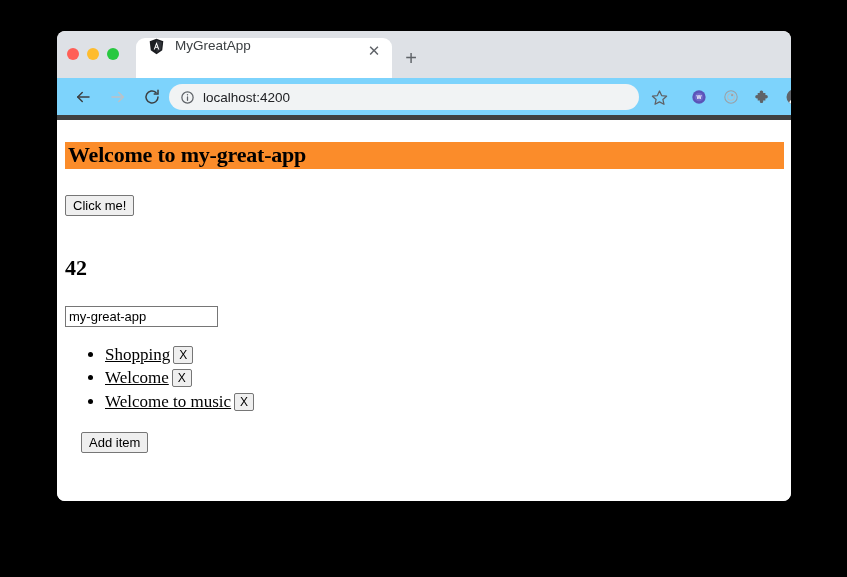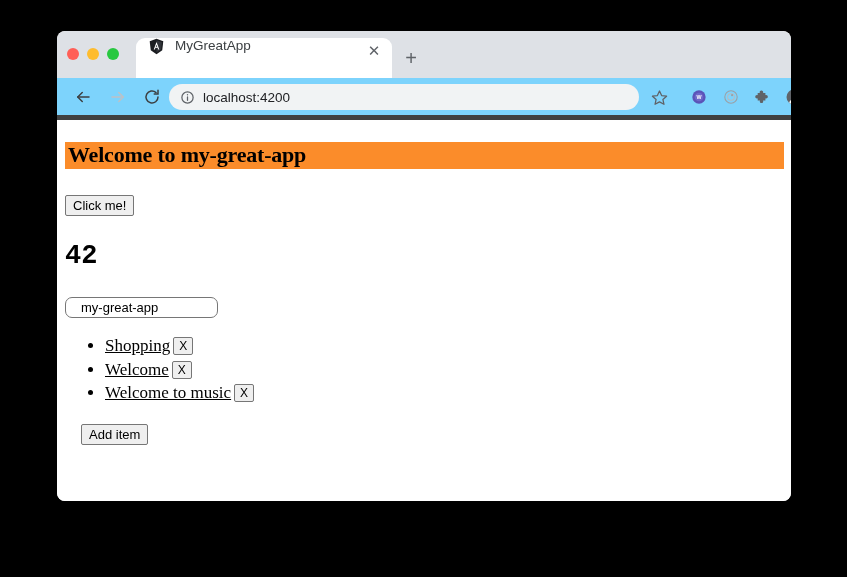--- a/index.html
+++ b/index.html
@@ -214,41 +214,41 @@
     line-height: normal;
   }
 
   #click-me-button {
     display: block;
     margin-top: 26px;
     margin-left: 0;
   }
 
   #counter-value {
-    font-family: Liberation Mono, monospace;
-    font-size: 27px;
+    font-family: Liberation Serif, serif;
+    font-size: 22px;
     font-weight: bold;
     color: #000000;
-    margin: 26px 0 0 0;
+    margin: 40px 0 0 0;
     line-height: 1.1;
   }
 
   #name-input {
     display: block;
     margin-top: 26px;
     width: 153px;
     height: 21px;
     box-sizing: border-box;
     font-family: "Liberation Sans", sans-serif;
     font-size: 13px;
     color: #000000;
-    padding: 1px 15px;
+    padding: 1px 3px;
     border: 1px solid #767676;
     background: #ffffff;
-    border-radius: 7px;
+    border-radius: 0;
   }
 
   #todo-list {
     margin: 17px 0 0 0;
     padding-left: 40px;
     list-style-type: disc;
   }
   #todo-list li {
     font-family: "Liberation Serif", serif;
     font-size: 17px;

